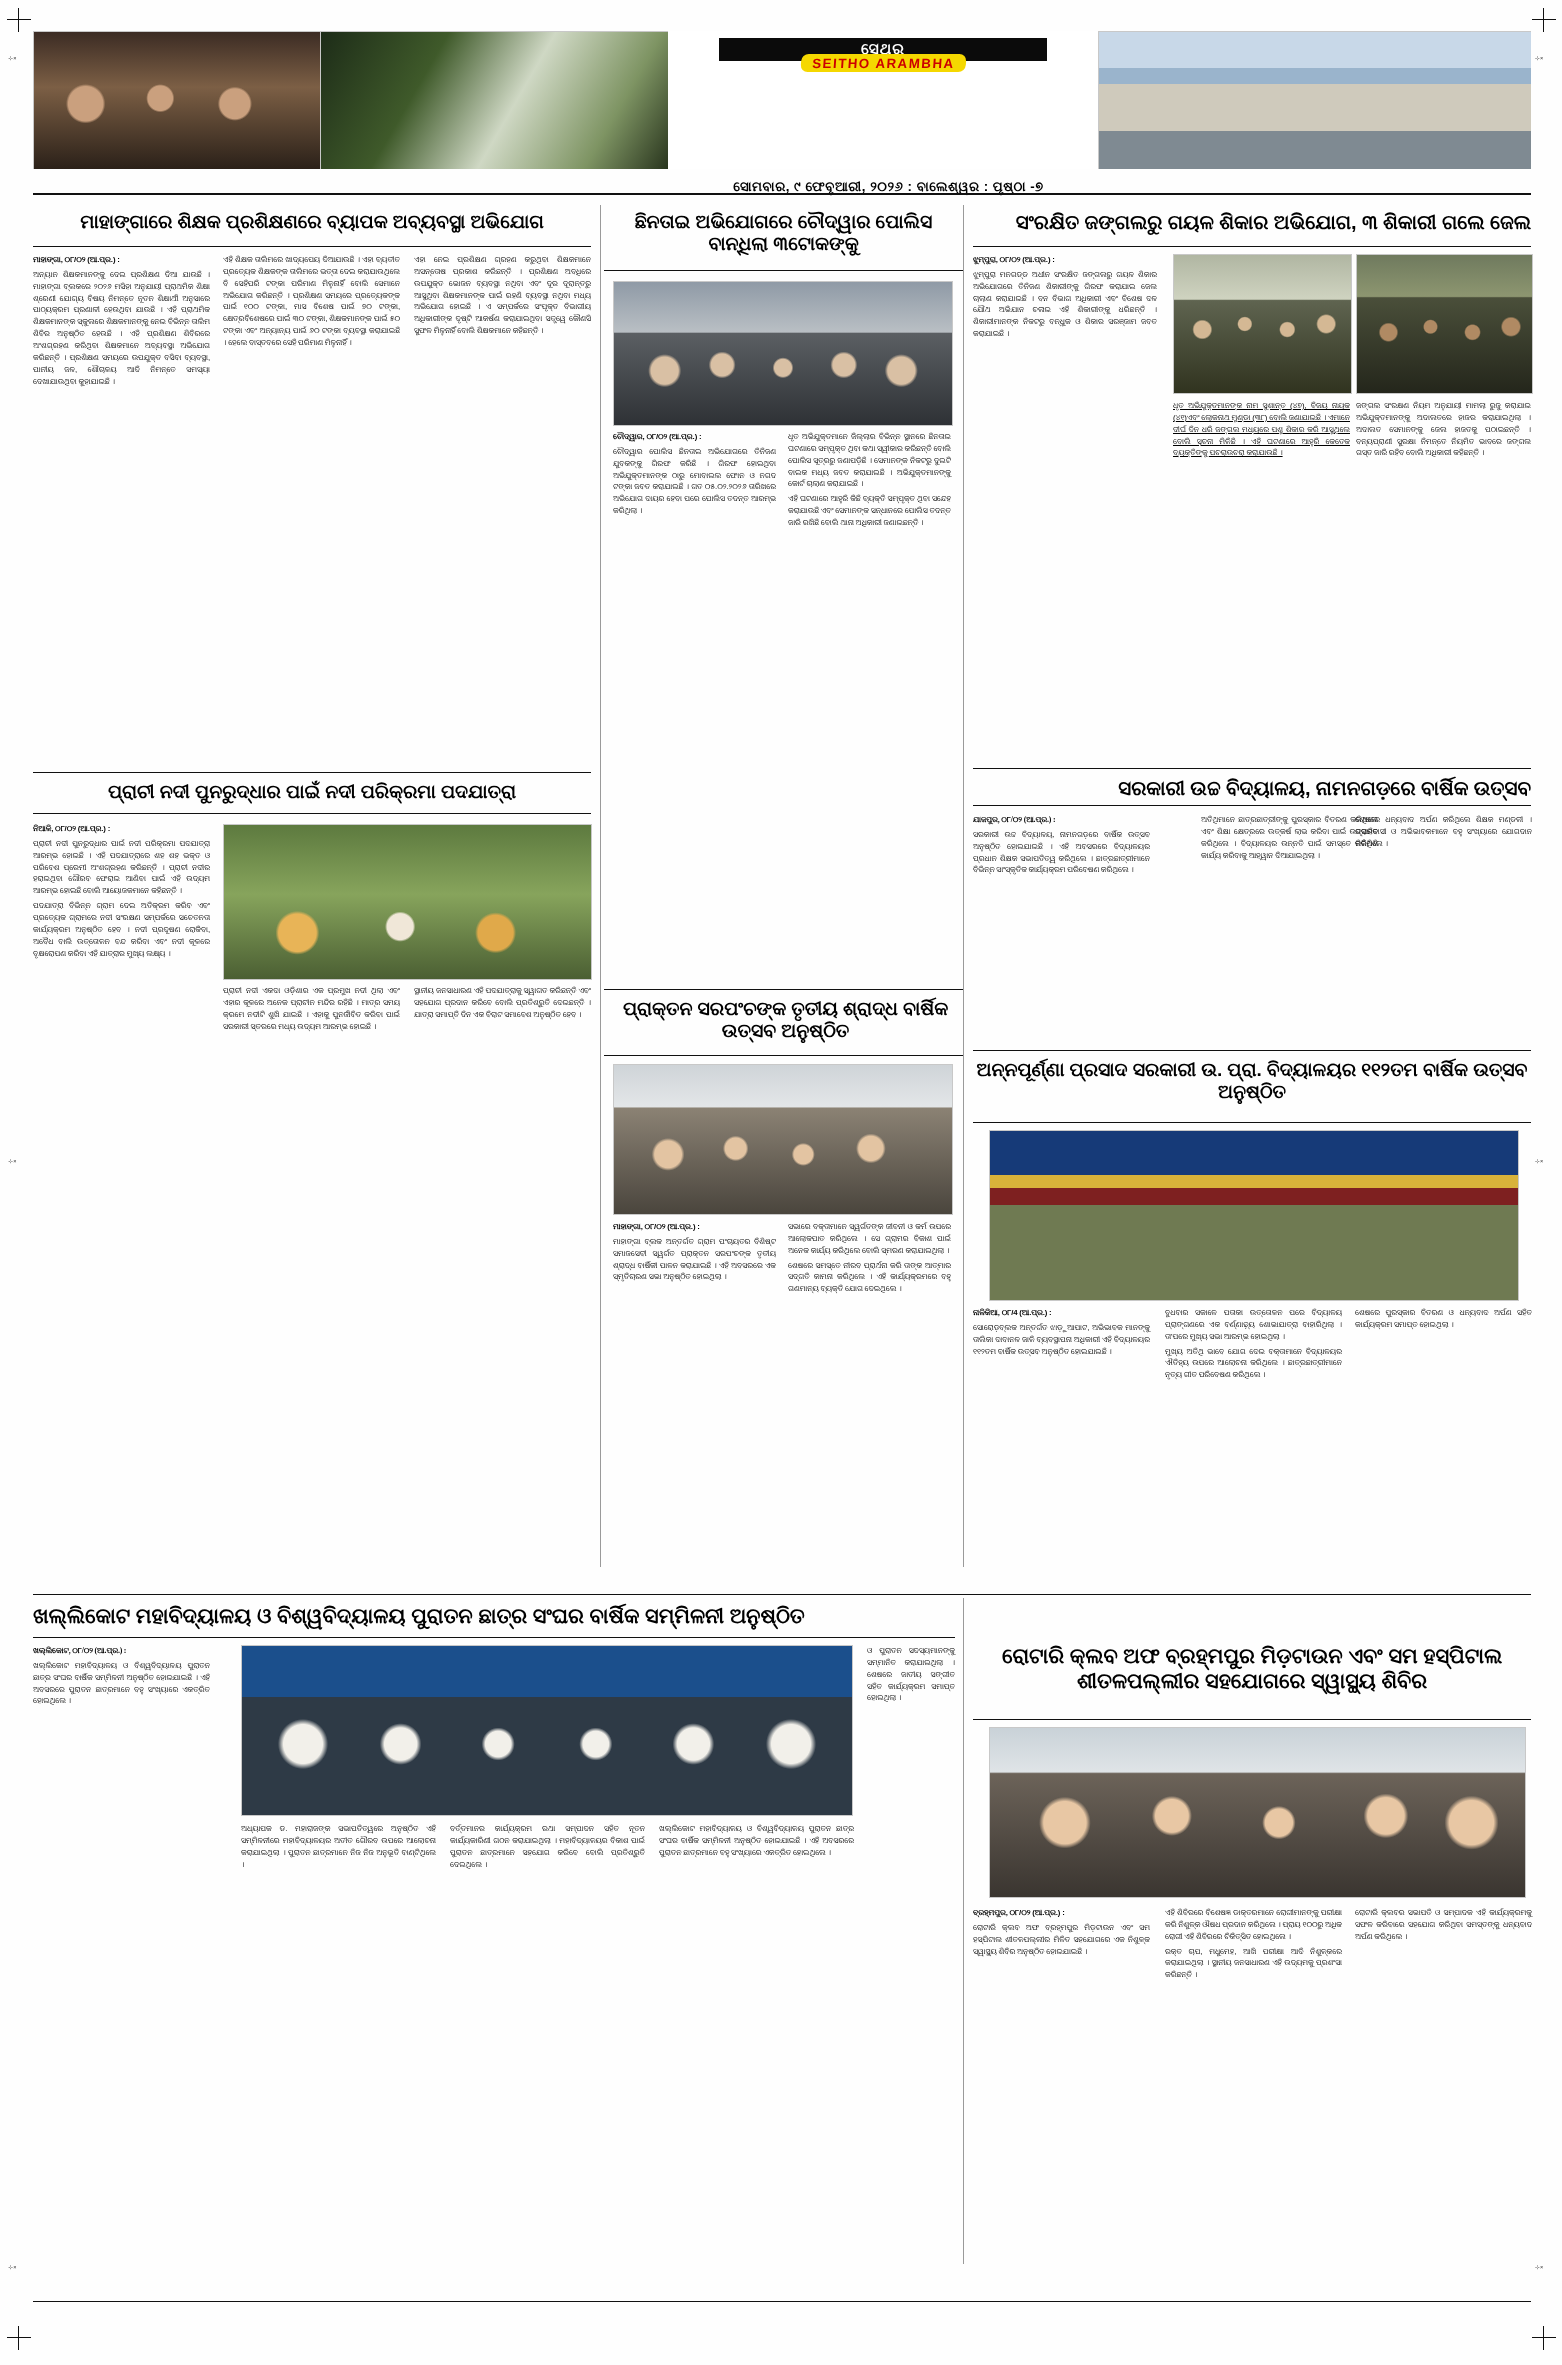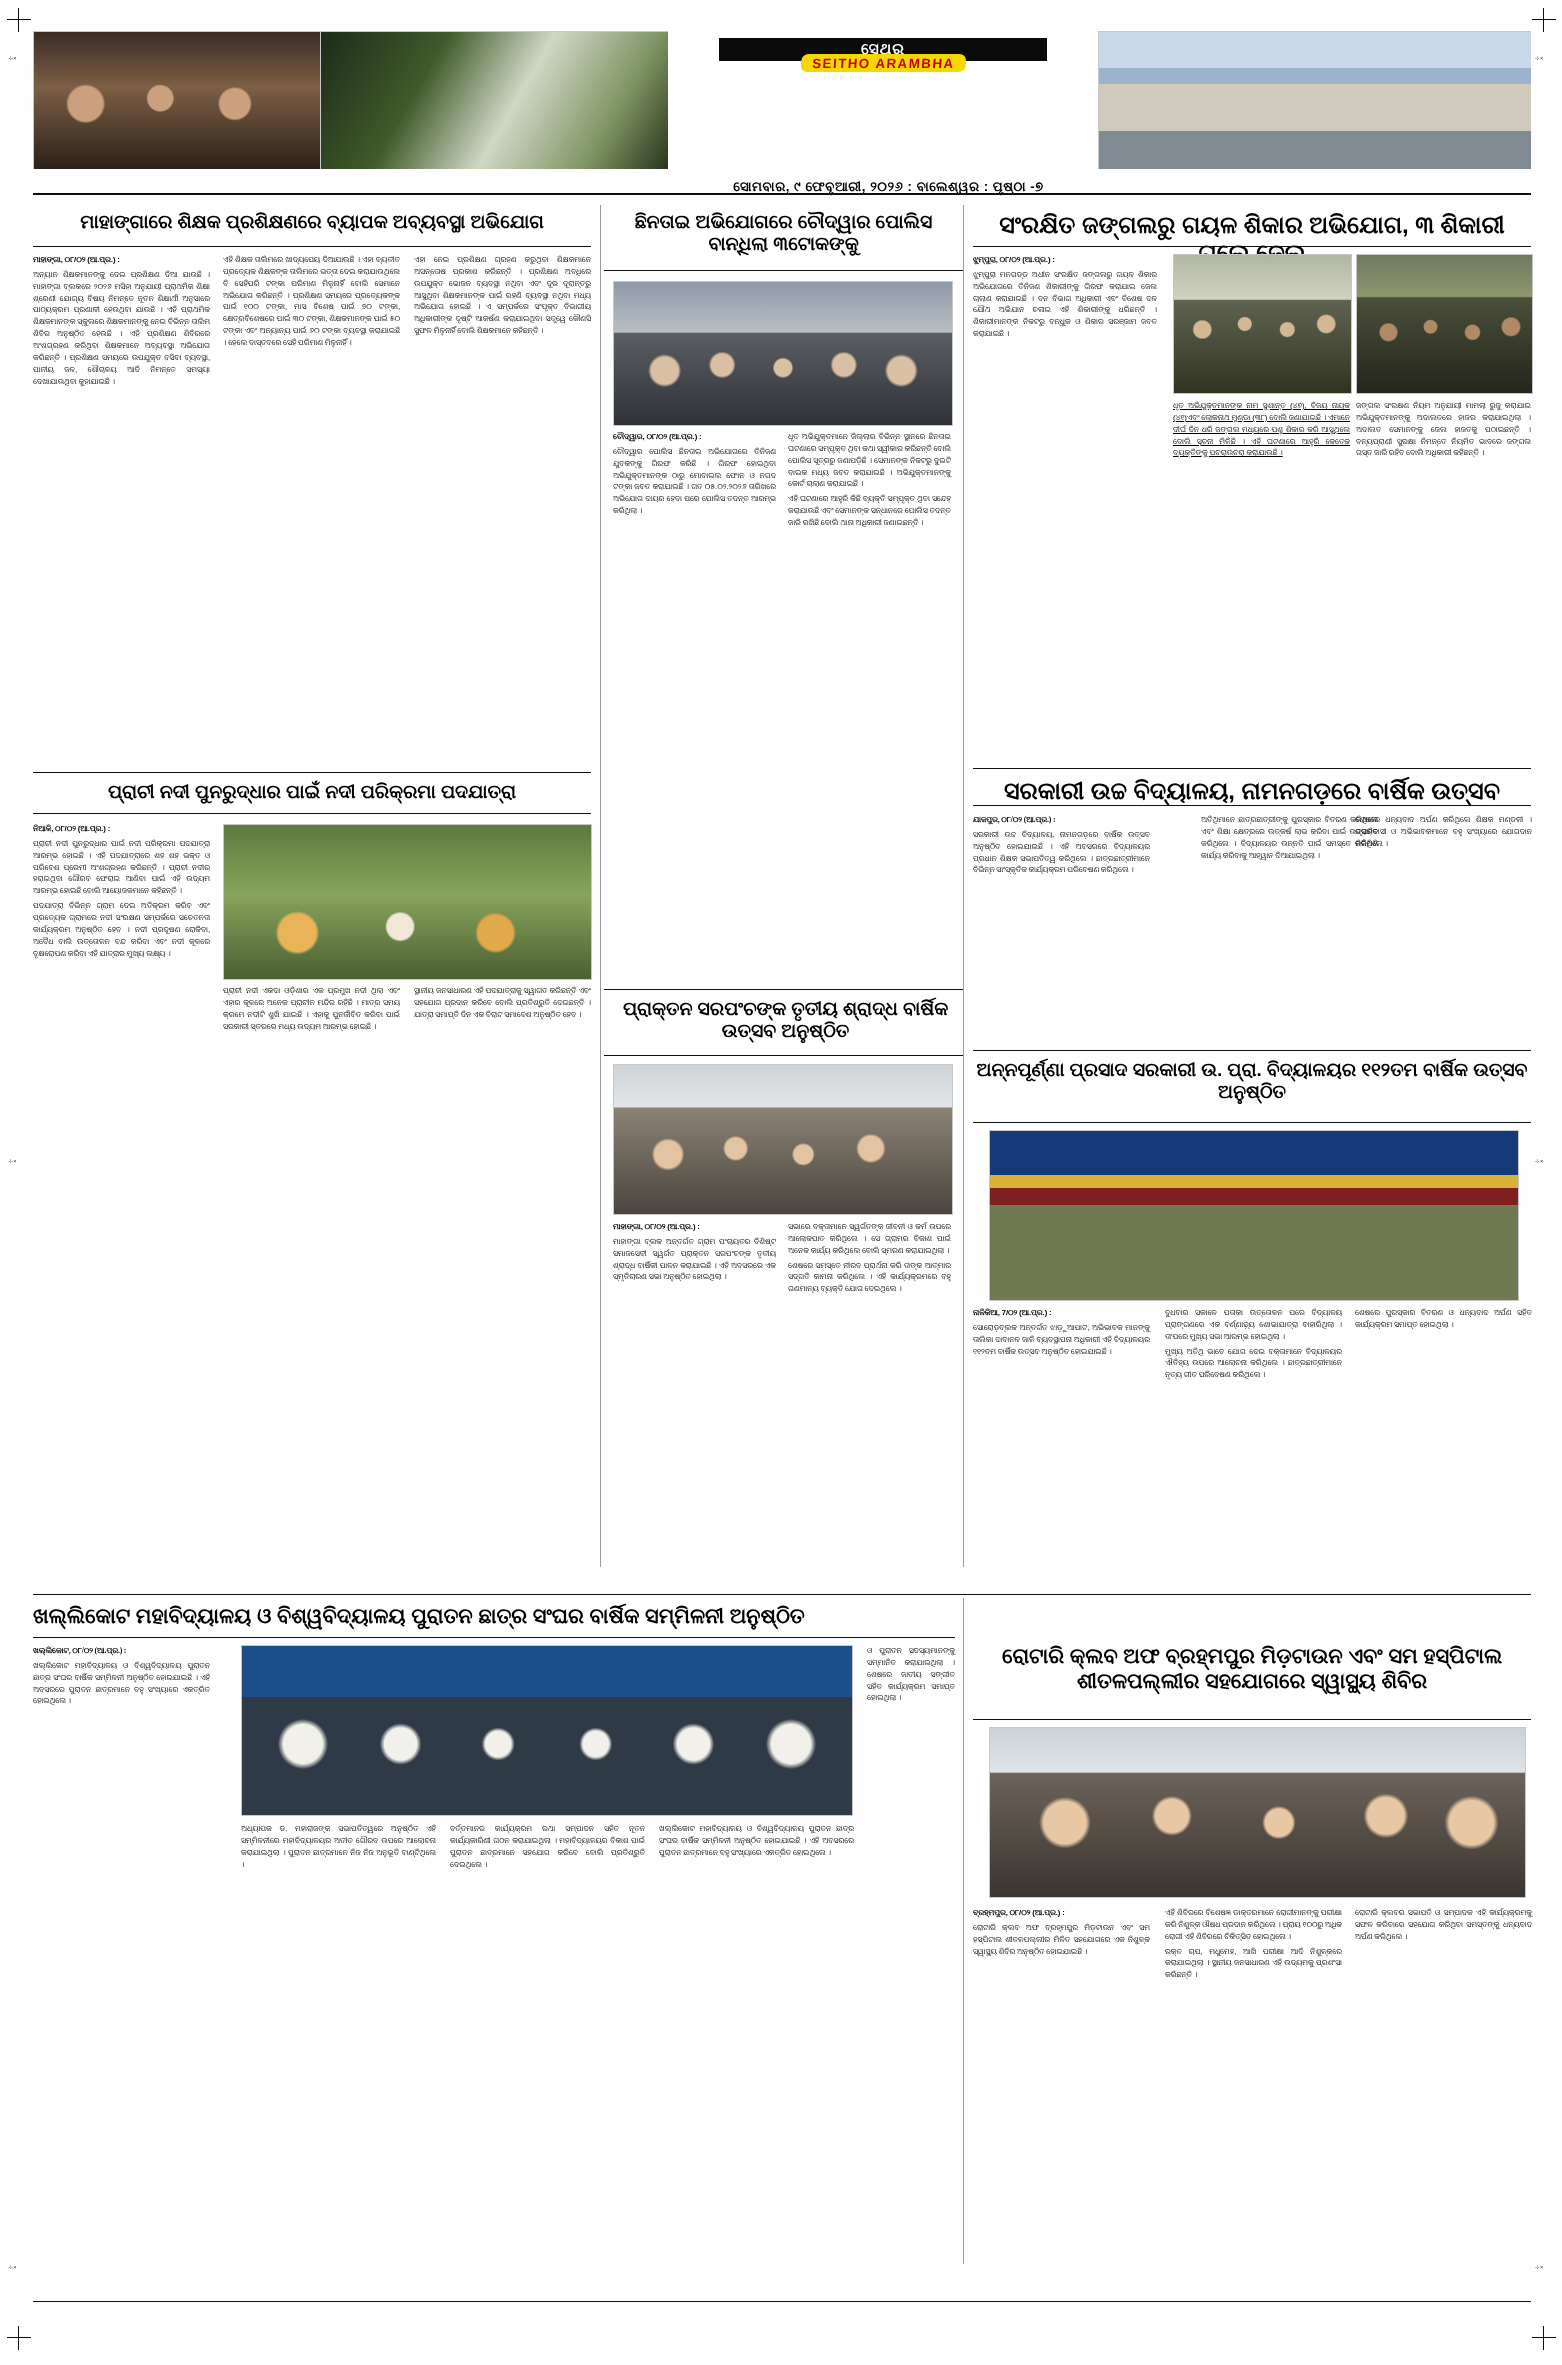--- a/index.html
+++ b/index.html
@@ -76,21 +76,21 @@
     position:absolute; left:33px; top:193px; width:1498px; height:1.5px; background:#111;
   }
 
   
   .hl {
     font-weight:bold; line-height:1.18; letter-spacing:-0.1px;
     text-align:center;
   }
   .hl-xl { font-size:21px; }
   .hl-l  { font-size:19px; }
-  .hl-m  { font-size:24px; }
+  .hl-m  { font-size:20px;text-align:right; }
 
   .col-body {
     font-size:7.8px; line-height:1.52; text-align:justify;
     word-spacing:-0.3px; letter-spacing:-0.1px;
     -webkit-hyphens:none; hyphens:none;
   }
   .col-body p { margin:0 0 3.1px 0; }
 
   .vrule { position:absolute; width:0.5px; background:#9a9a9a; }
   .hrule { position:absolute; height:1px; background:#111; }
@@ -299,21 +299,21 @@
   <div class="blk col-body" style="left:788px;top:1221px;width:163px;">
     <p>ସଭାରେ ବକ୍ତାମାନେ ସ୍ୱର୍ଗତଙ୍କ ଜୀବନୀ ଓ କର୍ମ ଉପରେ ଆଲୋକପାତ କରିଥିଲେ । ସେ ଗ୍ରାମର ବିକାଶ ପାଇଁ ଅନେକ କାର୍ଯ୍ୟ କରିଥିଲେ ବୋଲି ସ୍ମରଣ କରାଯାଇଥିଲା ।</p>
     <p>ଶେଷରେ ସମସ୍ତେ ନୀରବ ପ୍ରାର୍ଥନା କରି ତାଙ୍କ ଆତ୍ମାର ସଦ୍‌ଗତି କାମନା କରିଥିଲେ । ଏହି କାର୍ଯ୍ୟକ୍ରମରେ ବହୁ ଗଣମାନ୍ୟ ବ୍ୟକ୍ତି ଯୋଗ ଦେଇଥିଲେ ।</p>
   </div>
 
   <div class="hrule" style="left:973px;top:1050px;width:558px;"></div>
   <div class="blk hl hl-l" style="left:973px;top:1059px;width:558px;">ଅନ୍ନପୂର୍ଣ୍ଣା ପ୍ରସାଦ ସରକାରୀ ଉ. ପ୍ରା. ବିଦ୍ୟାଳୟର ୧୧୨ତମ ବାର୍ଷିକ ଉତ୍ସବ ଅନୁଷ୍ଠିତ</div>
   <div class="hrule" style="left:973px;top:1122px;width:558px;"></div>
   <div class="photo ph-banner" style="left:989px;top:1130px;width:528px;height:169px;"></div>
   <div class="blk col-body" style="left:973px;top:1307px;width:177px;">
-    <p><b>ନାଳିକିଆ, 7/୦୨ (ଆ.ପ୍ର.) :</b></p>
+    <p><b>ନାଳିକିଆ, ୦୮/4 (ଆ.ପ୍ର.) :</b></p>
     <p>ସୋରୋଡ଼ବ୍ଲକ ଅନ୍ତର୍ଗତ ଝାଡ଼ୁଆପାଟ, ଅଭିଭାବକ ମାନଙ୍କୁ ତାଲିକା ଦାବାନଳ ଜାଳି ବ୍ୟବସ୍ଥାପନା ଅଧିକାରୀ ଏହି ବିଦ୍ୟାଳୟର ୧୧୨ତମ ବାର୍ଷିକ ଉତ୍ସବ ଅନୁଷ୍ଠିତ ହୋଇଯାଇଛି ।</p>
   </div>
   <div class="blk col-body" style="left:1165px;top:1307px;width:177px;">
     <p>ବୁଧବାର ସକାଳେ ପତାକା ଉତ୍ତୋଳନ ପରେ ବିଦ୍ୟାଳୟ ପ୍ରାଙ୍ଗଣରେ ଏକ ବର୍ଣ୍ଣାଢ଼୍ୟ ଶୋଭାଯାତ୍ରା ବାହାରିଥିଲା । ତା'ପରେ ମୁଖ୍ୟ ସଭା ଆରମ୍ଭ ହୋଇଥିଲା ।</p>
     <p>ମୁଖ୍ୟ ଅତିଥି ଭାବେ ଯୋଗ ଦେଇ ବକ୍ତାମାନେ ବିଦ୍ୟାଳୟର ଐତିହ୍ୟ ଉପରେ ଆଲୋଚନା କରିଥିଲେ । ଛାତ୍ରଛାତ୍ରୀମାନେ ନୃତ୍ୟ ଗୀତ ପରିବେଷଣ କରିଥିଲେ ।</p>
   </div>
   <div class="blk col-body" style="left:1355px;top:1307px;width:177px;">
     <p>ଶେଷରେ ପୁରସ୍କାର ବିତରଣ ଓ ଧନ୍ୟବାଦ ଅର୍ପଣ ସହିତ କାର୍ଯ୍ୟକ୍ରମ ସମାପ୍ତ ହୋଇଥିଲା ।</p>
   </div>
 

